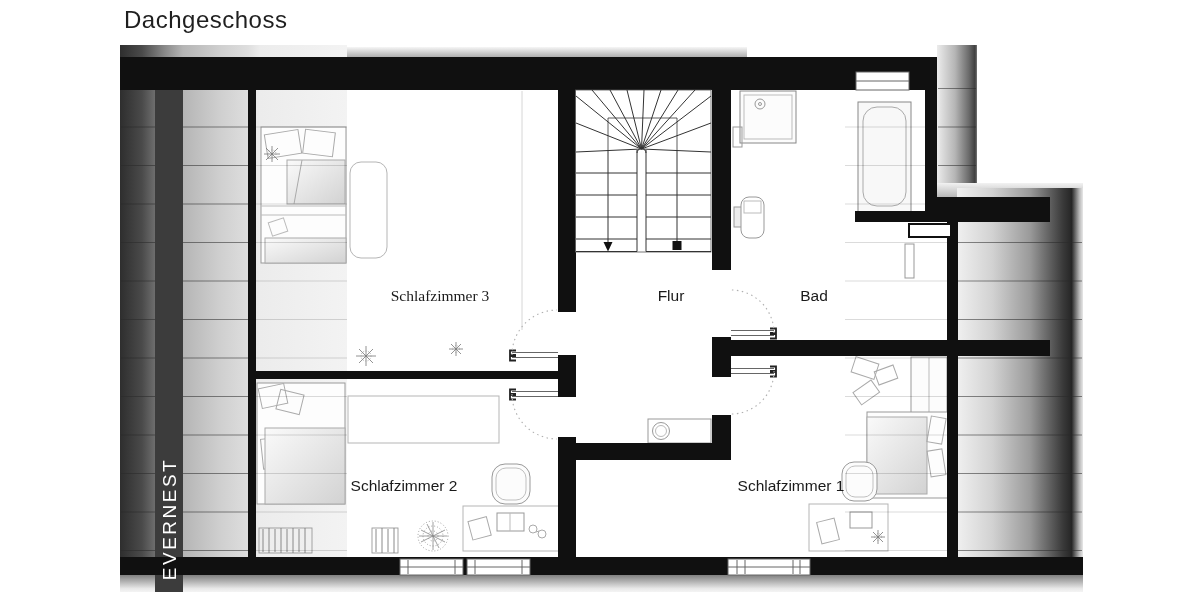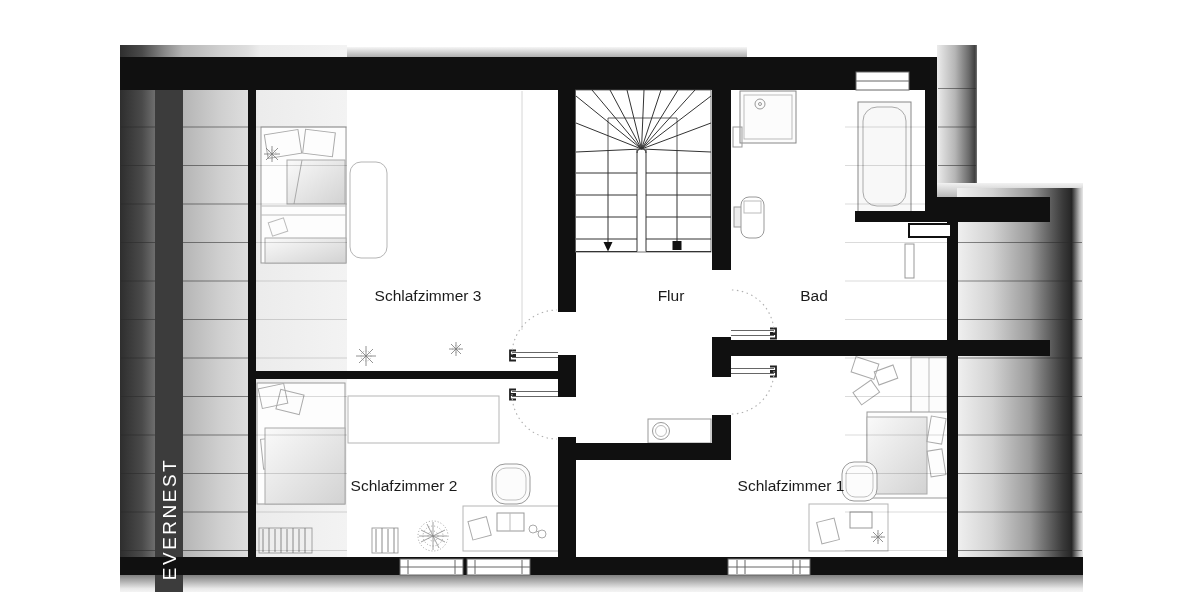--- a/index.html
+++ b/index.html
@@ -232,19 +232,20 @@
       </g>
       <g stroke="#b0b0b0" stroke-width="1.1" stroke-dasharray="1.5 3.5">
         <path d="M512,355 A45,45 0 0 1 557,310"></path>
         <path d="M512,394 A45,45 0 0 0 557,439"></path>
         <path d="M774,333 A43,43 0 0 0 731,290"></path>
         <path d="M774,371 A43,43 0 0 1 731,414"></path>
       </g>
     </g>
   </svg>
 
+  <div id="page-title">Dachgeschoss</div>
   <div id="watermark">EVERNEST</div>
-  <div class="label" style="left:428px;top:296px;">Schlafzimmer 3</div>
+  <div class="label" style="left:440px;top:296px;font-family:Liberation Serif, serif;">Schlafzimmer 3</div>
   <div class="label" style="left:671px;top:296px;">Flur</div>
   <div class="label" style="left:814px;top:296px;">Bad</div>
   <div class="label" style="left:404px;top:486px;">Schlafzimmer 2</div>
   <div class="label" style="left:791px;top:486px;">Schlafzimmer 1</div>
 </div>
 
 </body></html>

